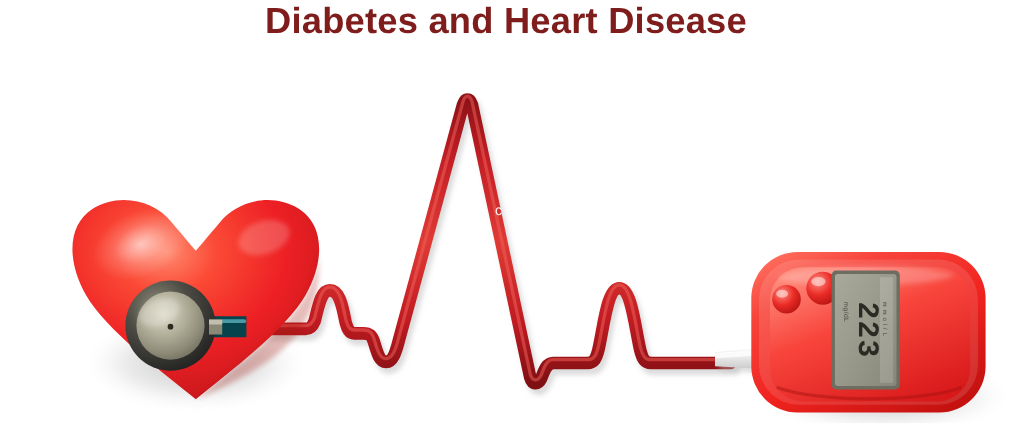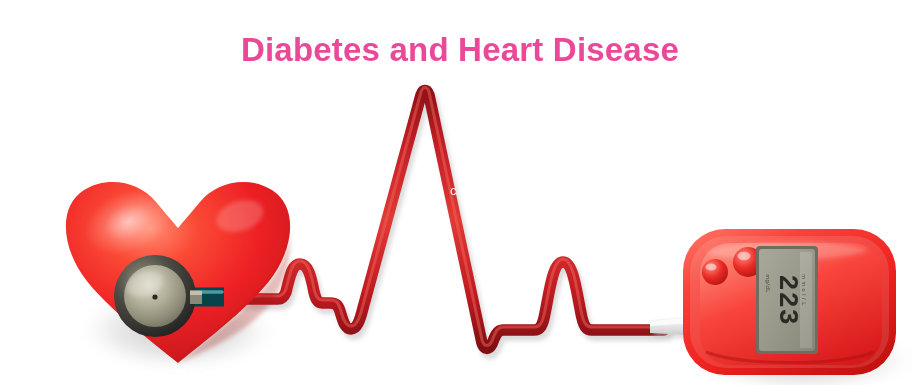--- a/index.html
+++ b/index.html
@@ -15,28 +15,28 @@
     width: 920px;
     height: 385px;
     background: #ffffff;
     overflow: hidden;
   }
 
   
   #title {
     position: absolute;
     left: 0;
-    top: 31px;
+    top: 0;
     width: 920px;
     text-align: center;
     font-family: "Liberation Sans", sans-serif;
     font-weight: bold;
     font-size: 33px;
     letter-spacing: 0.2px;
-    color: #ec4899;
+    color: #7f1d1d;
     white-space: nowrap;
   }
 
   
   #art {
     position: absolute;
     left: 0;
     top: 0;
     width: 920px;
     height: 385px;

